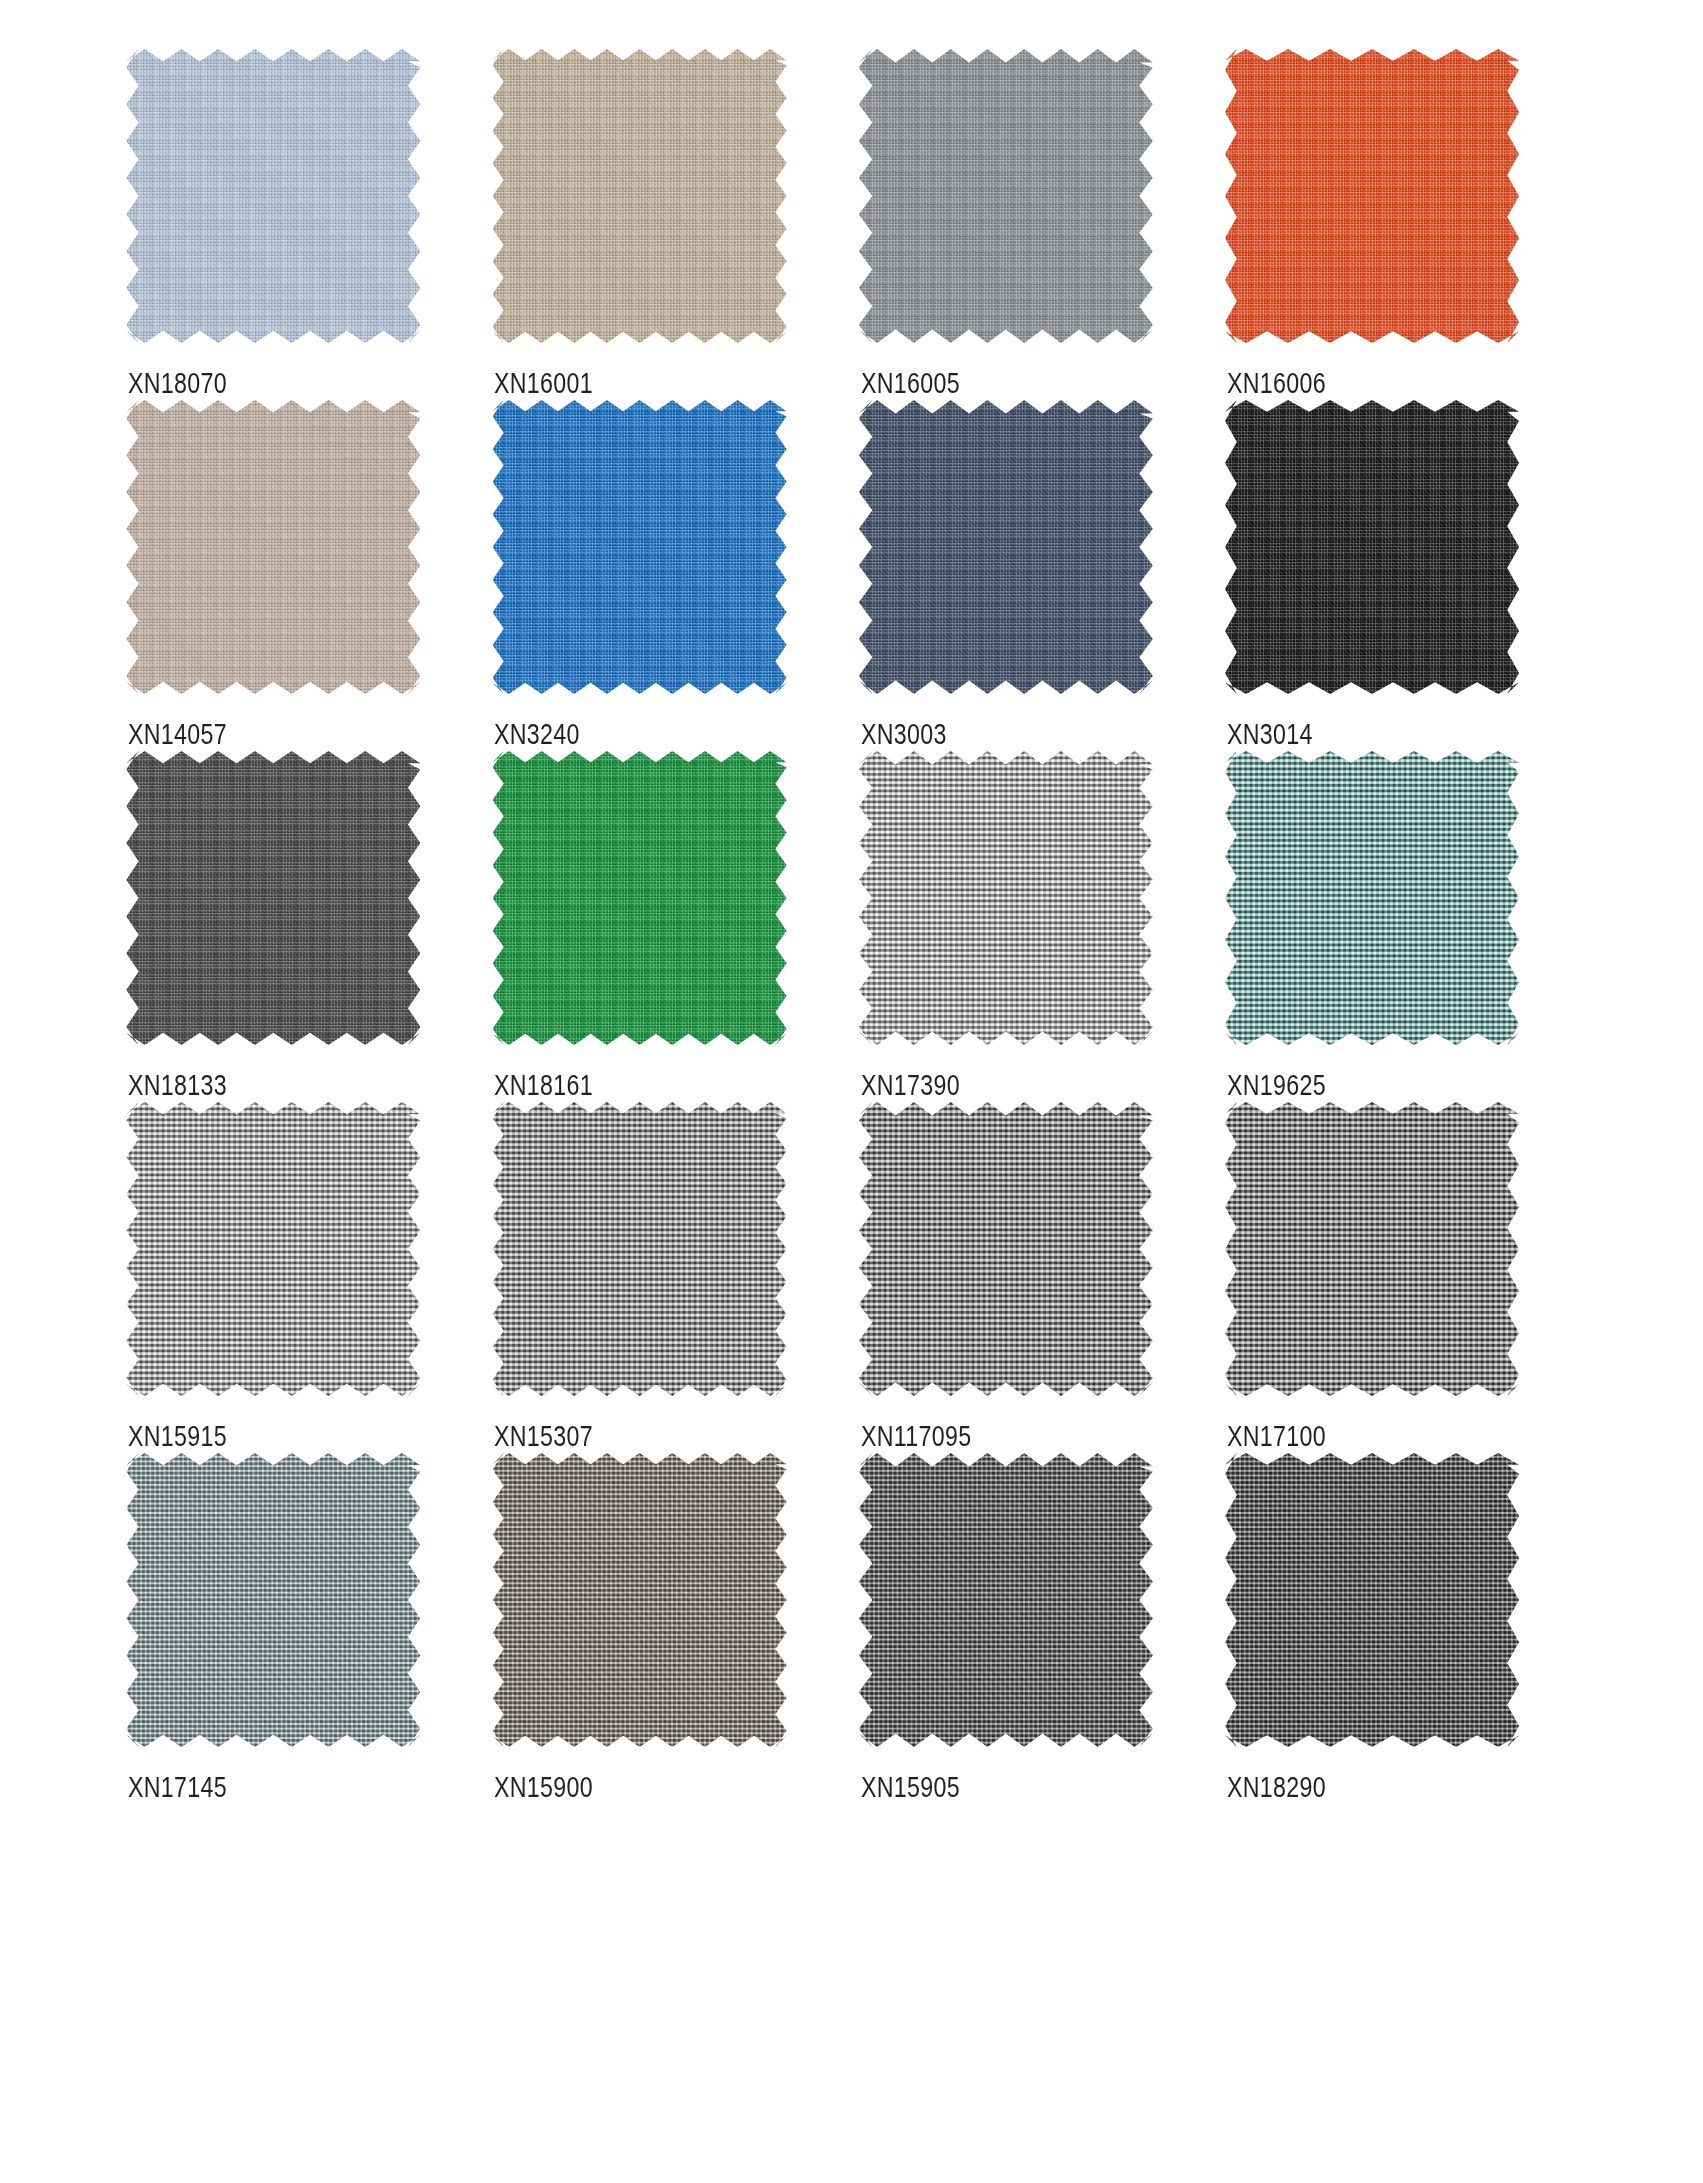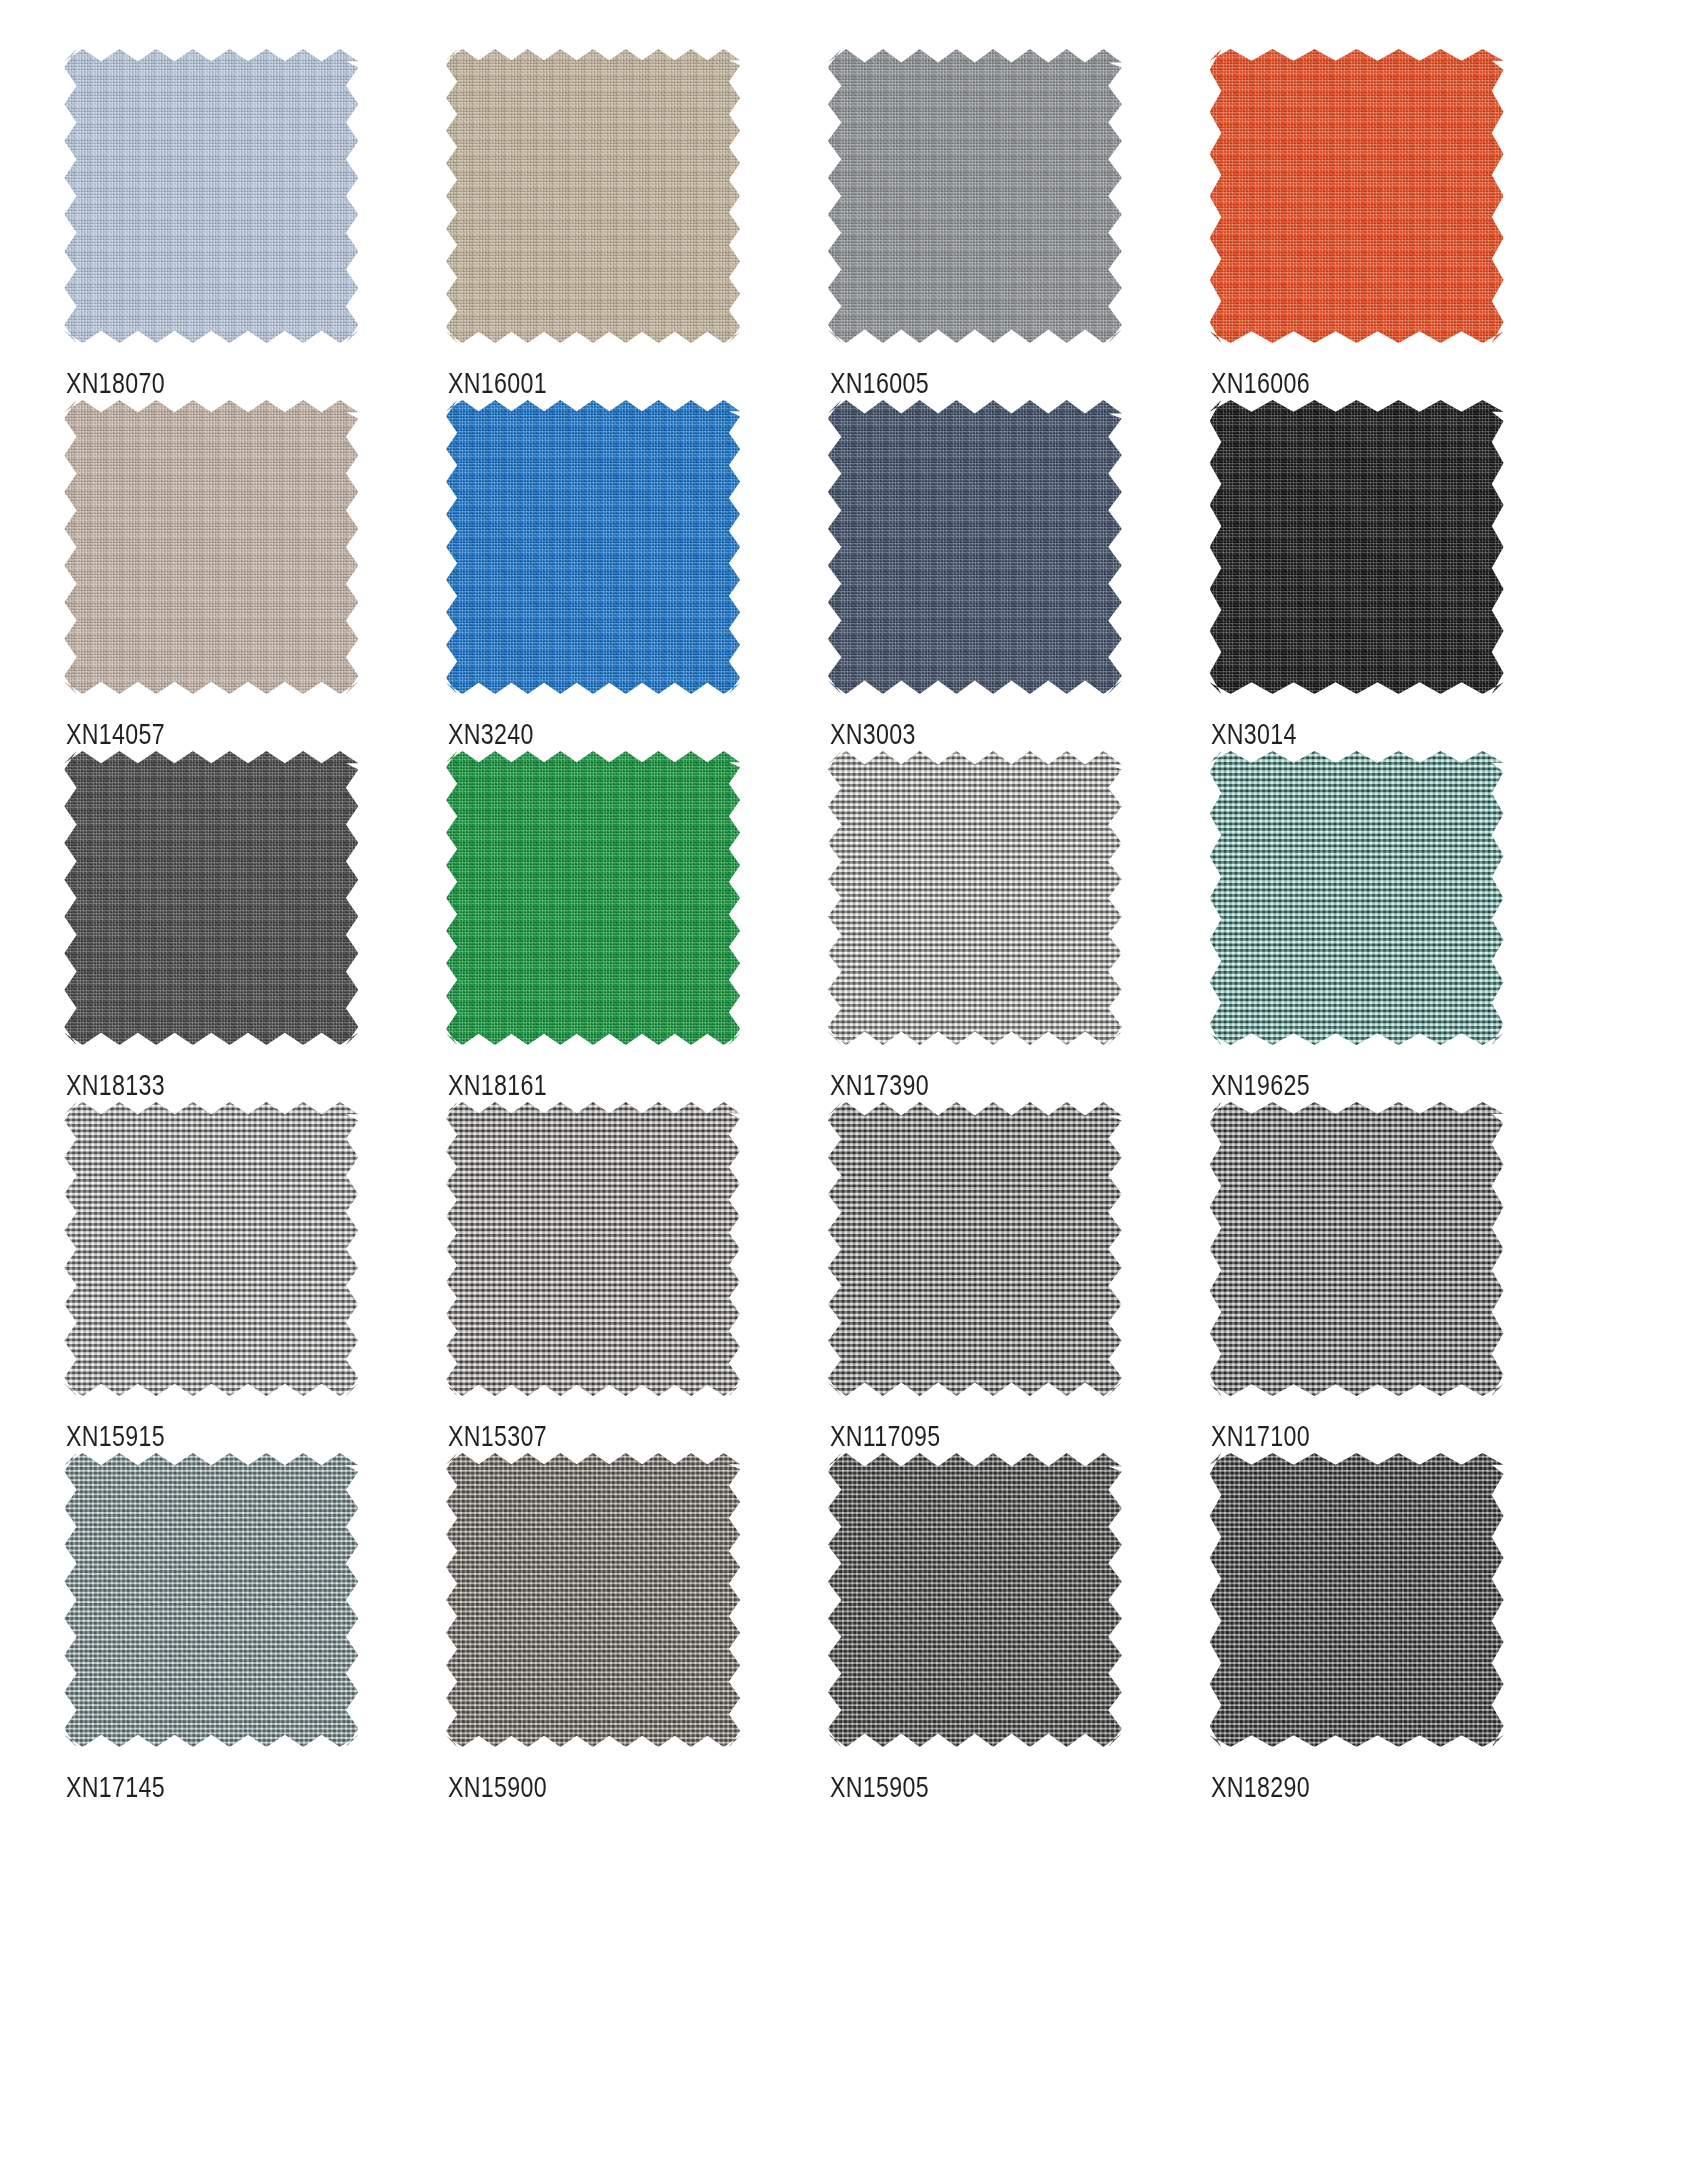--- a/index.html
+++ b/index.html
@@ -12,21 +12,21 @@
     width: 1703px;
     height: 2183px;
     font-family: "Liberation Sans", "DejaVu Sans", sans-serif;
     overflow: hidden;
   }
 
   #swatch-grid {
     box-sizing: border-box;
     width: 1703px;
     height: 1765px;
-    padding: 49px 118px 0 58px;
+    padding: 49px 118px 0 120px;
     display: grid;
     grid-template-columns: repeat(4, 1fr);
     grid-template-rows: repeat(5, 1fr);
     column-gap: 0px;
     row-gap: 0px;
   }
 
   .swatch-cell {
     position: relative;
     display: flex;

